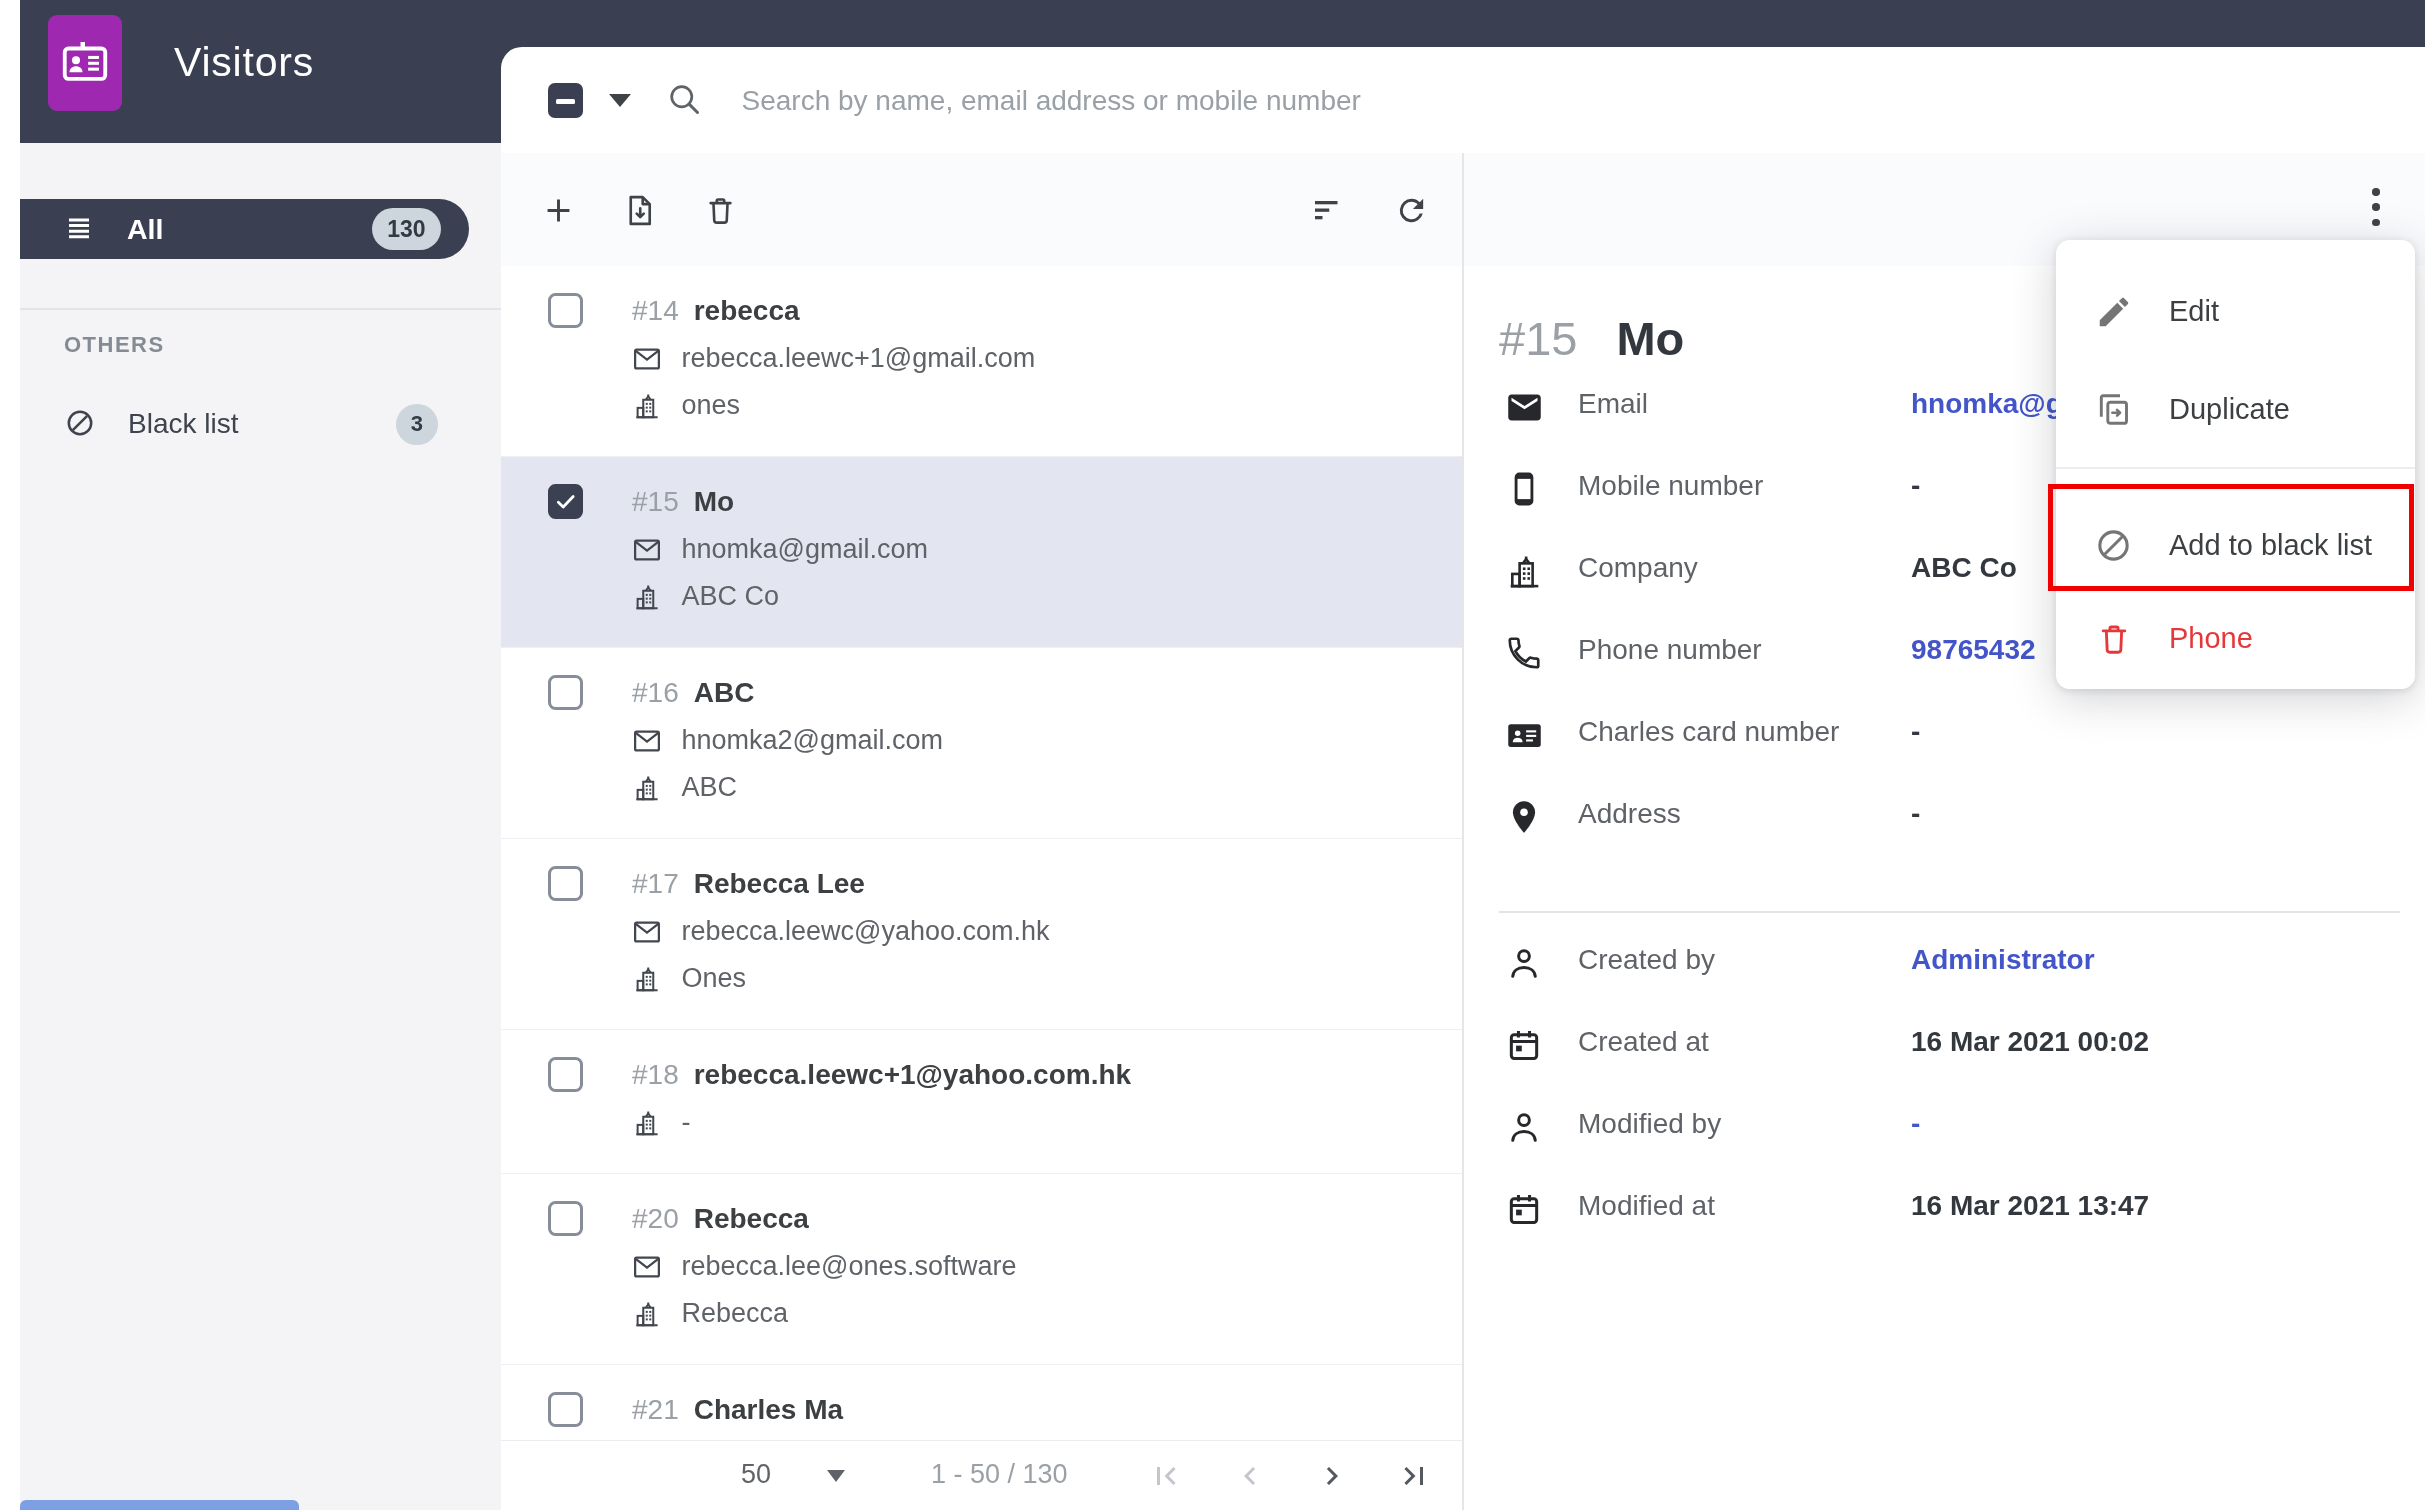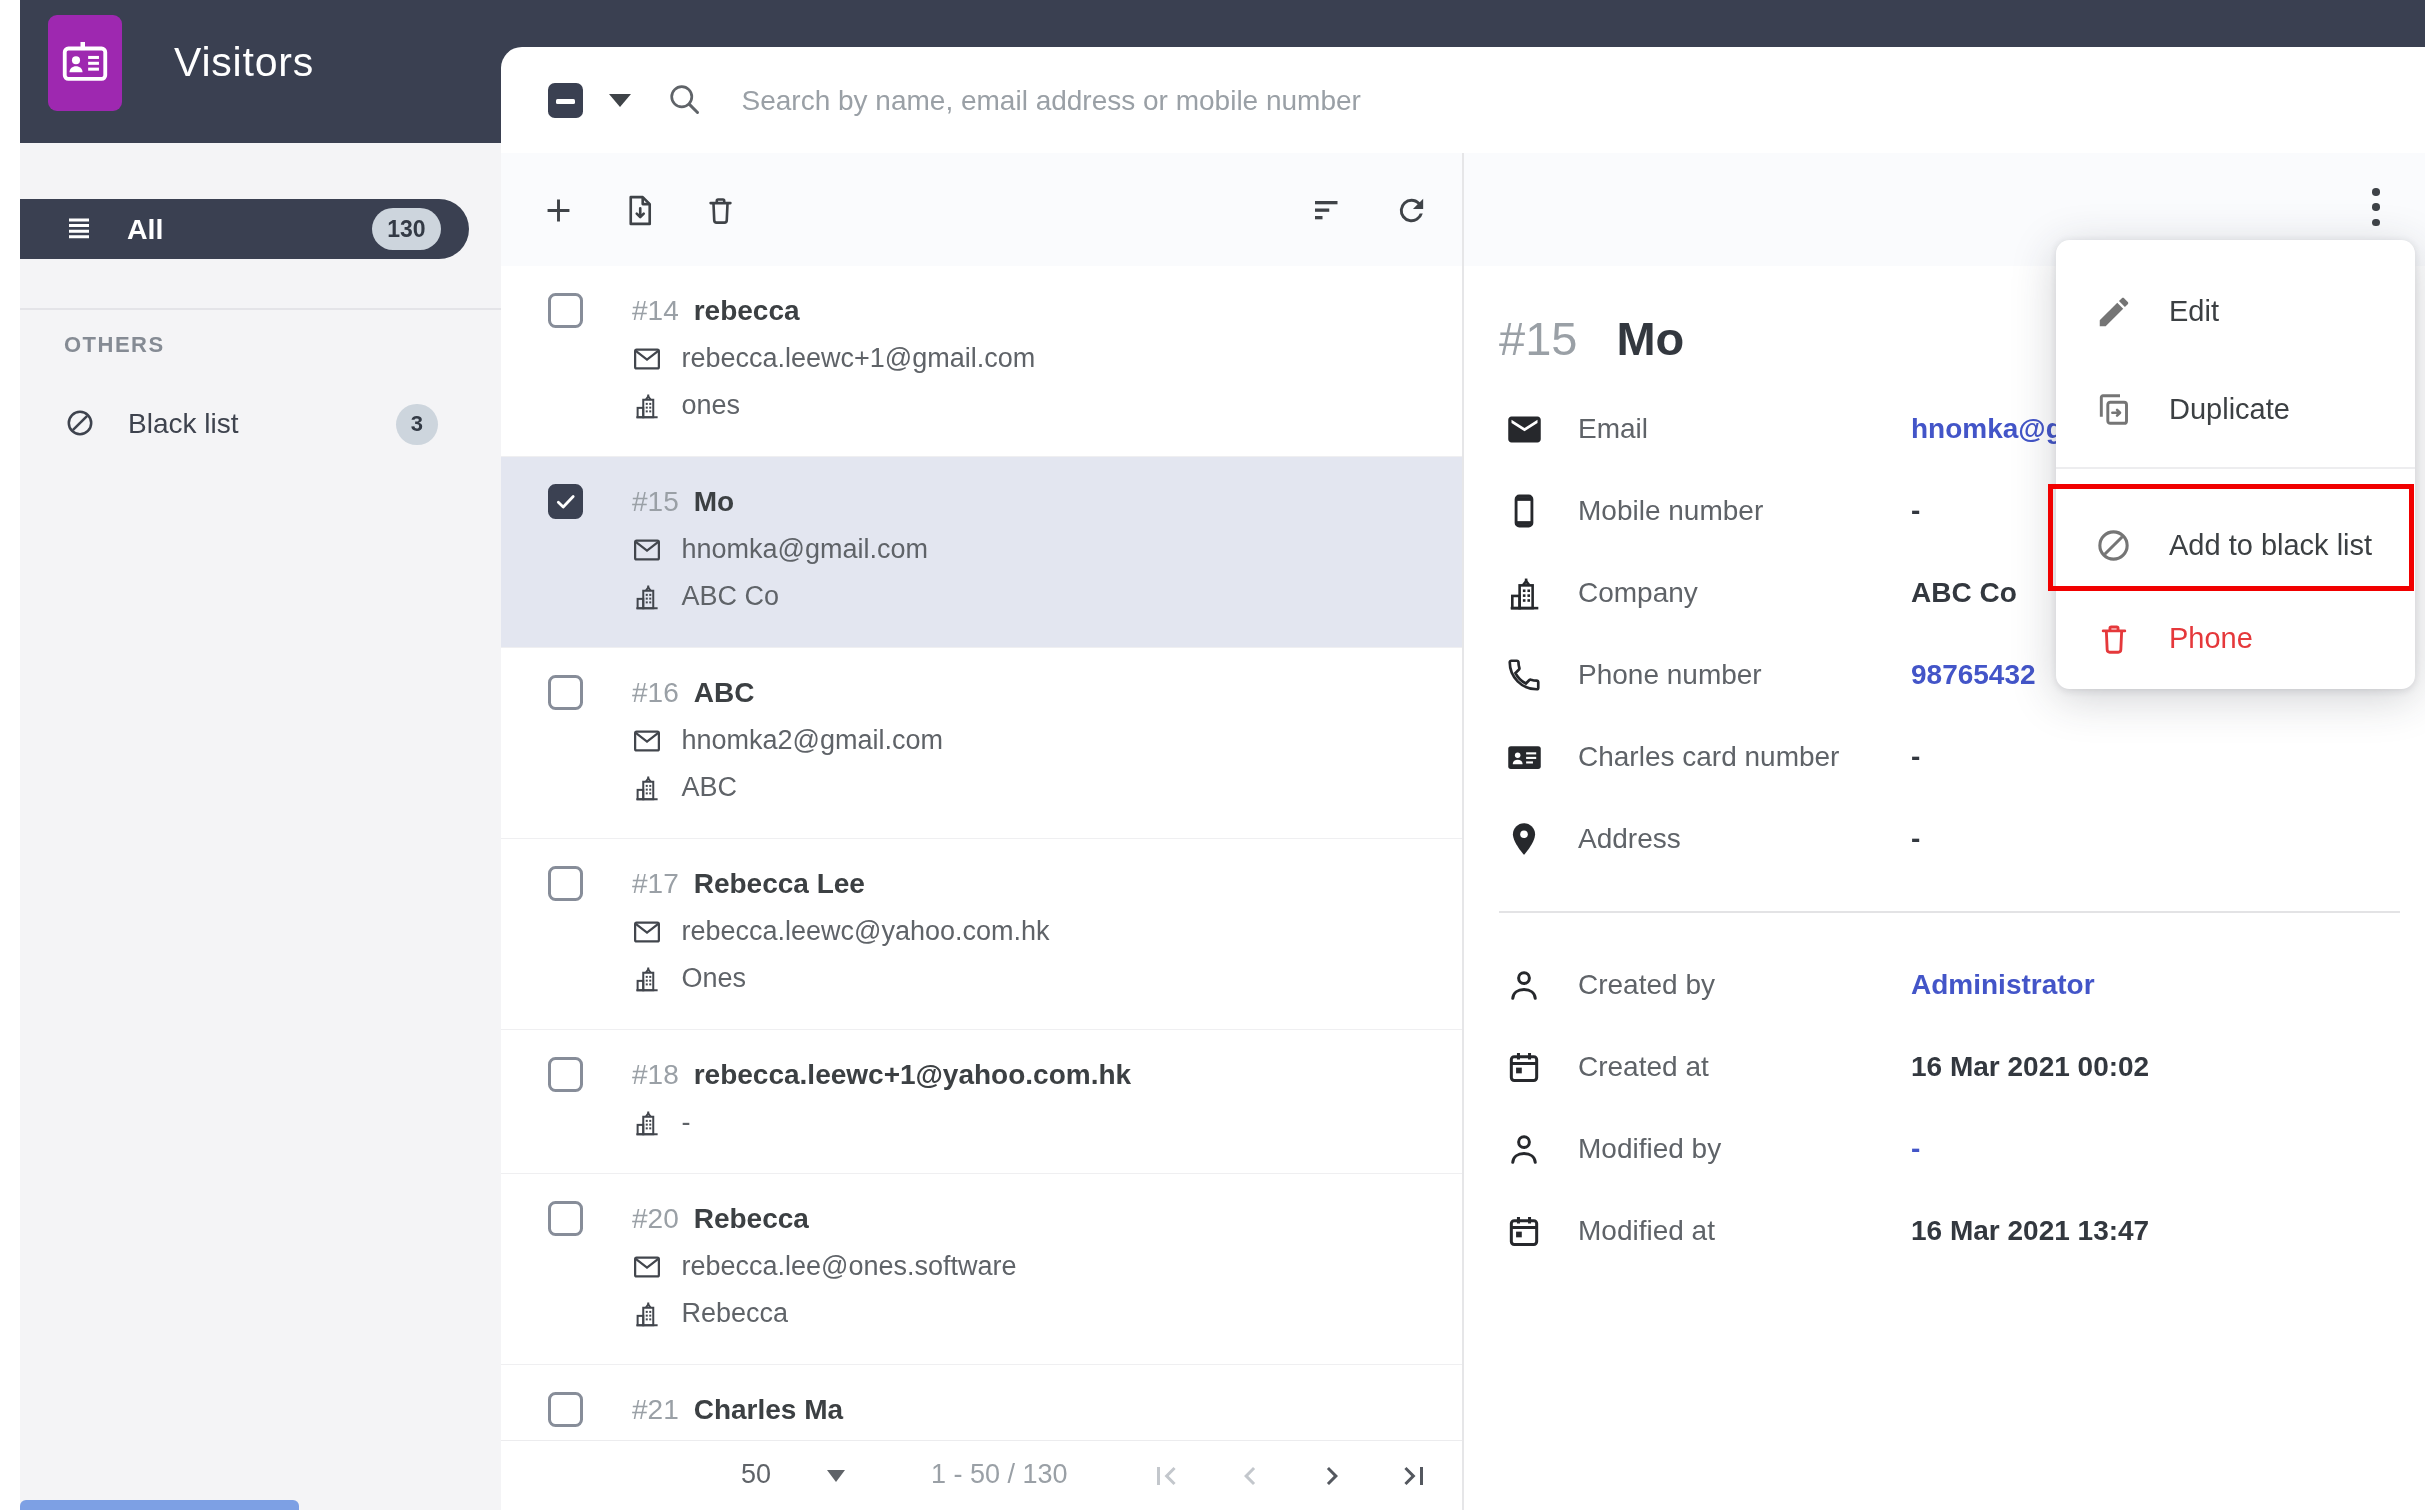--- a/index.html
+++ b/index.html
@@ -90,21 +90,21 @@
   .pg-next{left:813px;color:#54585f;}
   .pg-last{left:895px;color:#54585f;}
 
   
   .detail-panel{position:absolute;left:1444px;top:266px;right:0;bottom:0;background:#fff;z-index:2;}
   .detail-title{position:absolute;left:35px;top:45px;height:54px;display:flex;align-items:center;}
   .dt-id{font-size:47px;color:#9aa0a6;}
   .dt-name{margin-left:39px;font-size:47px;font-weight:600;color:#33383f;}
   .fields{position:absolute;left:41px;top:122px;right:30px;}
   .meta{position:absolute;left:41px;top:678px;right:30px;}
-  .frow{height:82px;display:flex;align-items:center;}
+  .frow{height:82px;display:flex;align-items:flex-start;}
   .f-icon{width:73px;flex:none;color:#26282c;display:flex;align-items:center;}
   .f-label{width:333px;flex:none;font-size:28px;color:#5f6368;}
   .f-value{font-size:28px;font-weight:700;color:#33383f;}
   .f-value.link{color:#4355c8;cursor:pointer;}
   .d-divider{position:absolute;left:35px;top:645px;right:44px;height:1.5px;background:#e3e3e5;}
 
   
   .menu{position:absolute;left:2036px;top:240px;width:359px;height:449px;background:#fff;
     border-radius:13.5px;box-shadow:0 9px 45px rgba(40,44,60,.22),0 1.5px 7.5px rgba(40,44,60,.12);z-index:50;}
   .menu-item{position:absolute;left:0;right:0;height:83px;display:flex;align-items:center;

